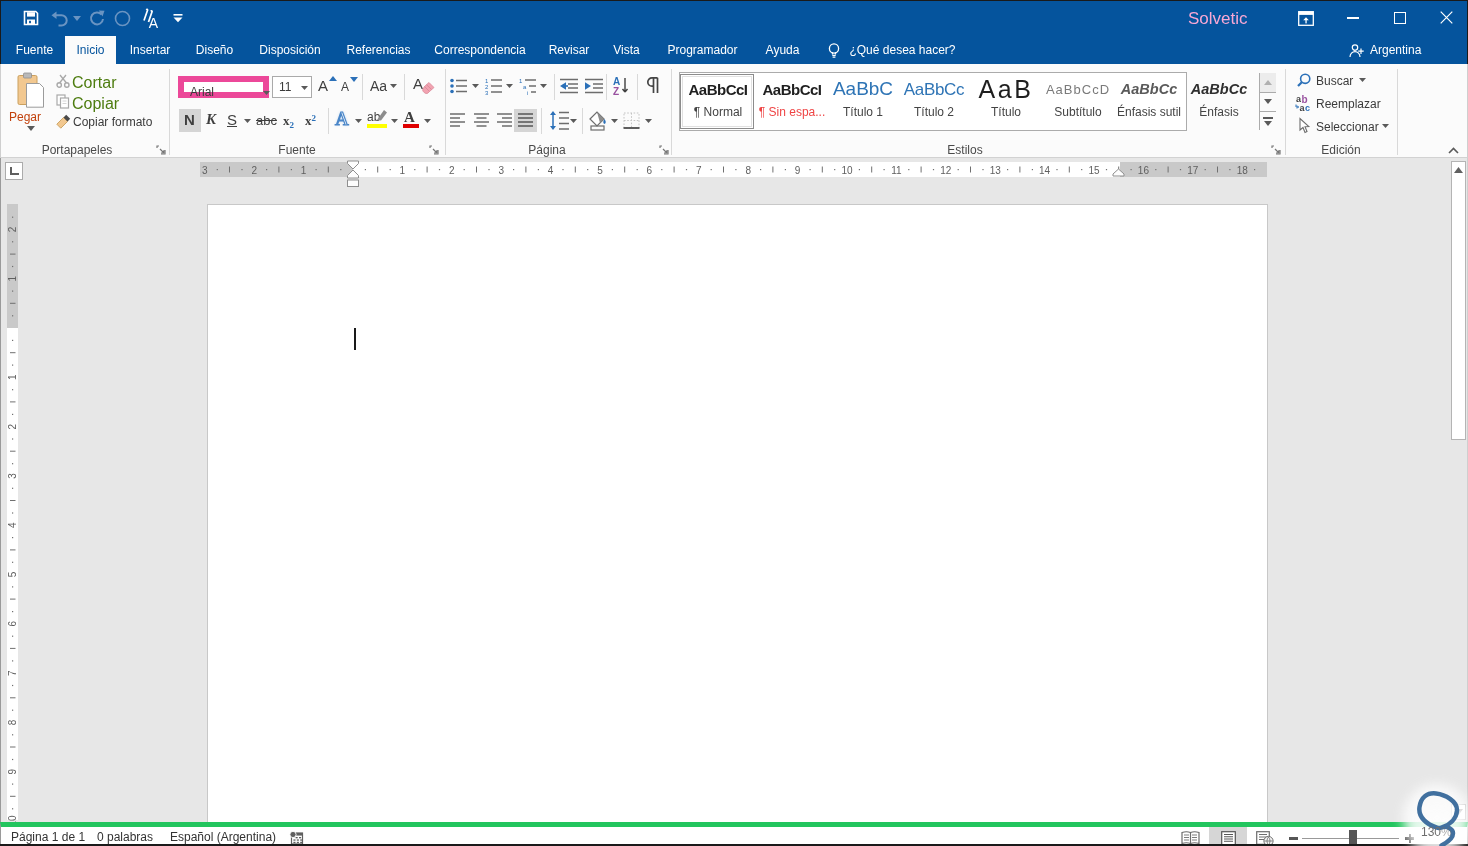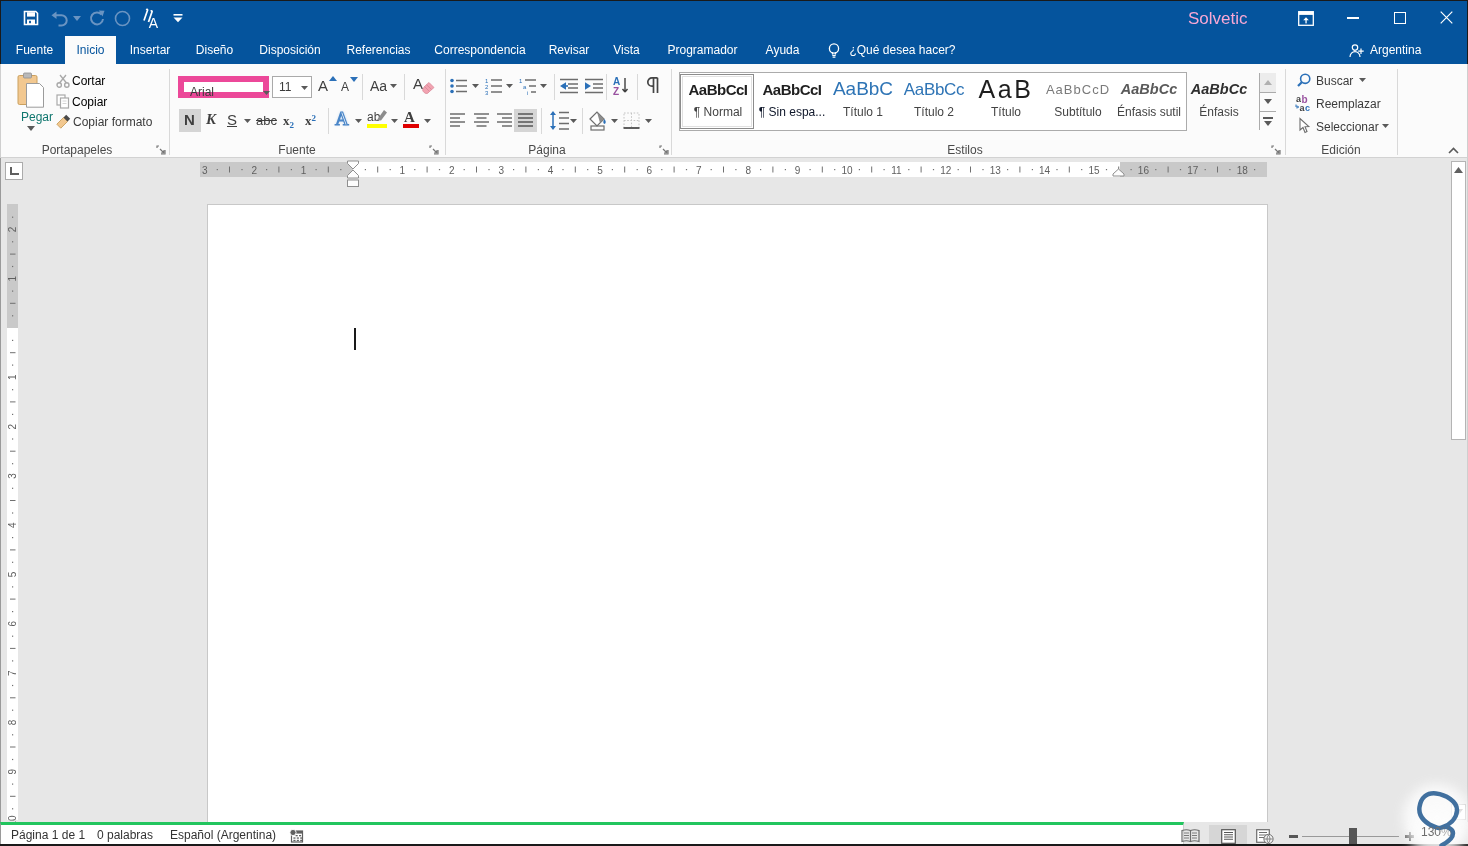--- a/index.html
+++ b/index.html
@@ -6,24 +6,24 @@
 .a{position:absolute}
 .titlebar{left:0;top:0;width:1468px;height:36px;background:#05549d;border-top:1px solid #1a1a1a;border-left:1px solid #1a1a1a;border-right:1px solid #1a1a1a}
 .tabs{left:0;top:36px;width:1468px;height:28px;background:#05549d;border-left:1px solid #1a1a1a;border-right:1px solid #1a1a1a}
 .tab{position:absolute;top:0;height:28px;line-height:28px;color:#fff;font-size:12px;text-align:center}
 .seltab{position:absolute;left:64px;top:0;width:51px;height:28px;background:#fbfbfb;color:#05549d;font-size:12px;line-height:28px;text-align:center}
 .ribbon{left:0;top:64px;width:1468px;height:94px;background:#fbfbfb;border-bottom:1px solid #d2d2d2;border-left:1px solid #cfcfcf;border-right:1px solid #cfcfcf}
 .gsep{position:absolute;top:5px;width:1px;height:86px;background:#d9d9d9}
 .glabel{position:absolute;top:79px;font-size:12px;color:#4a4a4a;text-align:center}
 .launch{position:absolute;width:10px;height:10px}
 .btxt{position:absolute;font-size:12px;color:#3b3b3b;white-space:nowrap}
-.gtxt{position:absolute;font-size:12px;color:#000000;white-space:nowrap}
+.gtxt{position:absolute;font-size:16px;color:#4d7c0f;white-space:nowrap}
 .docarea{left:0;top:158px;width:1468px;height:664px;background:#e7e7e7;border-left:1px solid #9a9a9a;border-right:1px solid #cfcfcf}
 .page{position:absolute;left:206px;top:46px;width:1061px;height:618px;background:#fff;border:1px solid #c8c8c8;border-bottom:none}
-.statusbar{left:0;top:822px;width:1184px;height:22px;background:#fff;border-top:3px solid #22c55e;border-left:1px solid #9a9a9a;border-right:1px solid #cfcfcf}
+.statusbar{left:0;top:822px;width:1468px;height:22px;background:#fff;border-top:5px solid #22c55e;border-left:1px solid #9a9a9a;border-right:1px solid #cfcfcf}
 .sbtxt{position:absolute;top:3px;font-size:12px;color:#333;white-space:nowrap}
 .botline{left:0;top:844px;width:1468px;height:2px;background:#1a1a1a}
 svg{display:block;overflow:visible}
 </style></head><body>
 
 <div class="a titlebar" id="titlebar">
 
   <svg class="a" style="left:22px;top:9px" width="16" height="16" viewBox="0 0 16 16">
     <path d="M1.5 1.5 H12.7 L14.5 3.3 V14.5 H1.5 Z" fill="none" stroke="#fff" stroke-width="1.6"></path>
     <rect x="4" y="2.2" width="8" height="4.4" fill="#fff"></rect>
@@ -110,21 +110,21 @@
   <div class="gsep" style="left:444px"></div>
   <div class="gsep" style="left:670px"></div>
   <div class="gsep" style="left:1284px"></div>
   <div class="gsep" style="left:1396px"></div>
 
   <svg class="a" style="left:16px;top:8px" width="28" height="36" viewBox="0 0 28 36">
     <rect x="1" y="3.5" width="19" height="29" rx="1.5" fill="#f2c890" stroke="#caa05e" stroke-width="1"></rect>
     <rect x="6.5" y="1" width="8" height="5" rx="1" fill="#b9b9b9" stroke="#8f8f8f" stroke-width="0.8"></rect>
     <path d="M9.5 11.5 H22.5 L26.5 15.5 V35.2 H9.5 Z" fill="#fff" stroke="#9b9b9b" stroke-width="1"></path>
   </svg>
-  <div class="btxt" style="left:8px;top:46px;width:44px;text-align:right;color:#0f766e">Pegar</div>
+  <div class="btxt" style="left:8px;top:46px;width:44px;text-align:left;color:#c2410c">Pegar</div>
   <svg class="a" style="left:26px;top:62px" width="8" height="5" viewBox="0 0 8 5">
       <path d="M0 0 H8 L4 5 Z" fill="#5a5a5a"></path>
     </svg>
 
   <svg class="a" style="left:55px;top:10px" width="14" height="14" viewBox="0 0 14 14">
     <path d="M4 1 L10.5 9 M10 1 L3.5 9" stroke="#a9a9a9" stroke-width="1.3" fill="none"></path>
     <circle cx="3.2" cy="11" r="2.2" fill="none" stroke="#a9a9a9" stroke-width="1.4"></circle>
     <circle cx="10.8" cy="11" r="2.2" fill="none" stroke="#a9a9a9" stroke-width="1.4"></circle>
   </svg>
   <div class="gtxt" style="left:71px;top:10px">Cortar</div>
@@ -311,21 +311,21 @@
   <svg class="launch" style="left:658px;top:81px" width="10" height="10" viewBox="0 0 10 10">
     <path d="M1 3 V1 H3 M9 5 V9 H5" fill="none" stroke="#777" stroke-width="1.2"></path>
     <path d="M4 4 L8 8 M8 8 V5 M8 8 H5" stroke="#777" stroke-width="1.2" fill="none"></path>
   </svg>
 
   <div class="a" style="left:678px;top:8px;width:508px;height:59px;background:#fff;border:1px solid #ababab">
     <div class="a" style="left:0px;top:1px;width:74px;height:55px;border:1px solid #8c8c8c;outline:1px solid #e1e1e1;outline-offset:-3px"></div>
     <div class="a" style="left:2px;top:8px;width:72px;font-size:15px;font-weight:bold;color:#1f1f1f;text-align:center;letter-spacing:-0.5px">AaBbCcI</div>
     <div class="a" style="left:2px;top:32px;width:72px;font-size:12px;color:#444;text-align:center">¶ Normal</div>
     <div class="a" style="left:76px;top:8px;width:72px;font-size:15px;font-weight:bold;color:#1f1f1f;text-align:center;letter-spacing:-0.5px">AaBbCcI</div>
-    <div class="a" style="left:76px;top:32px;width:72px;font-size:12px;color:#0f172a;text-align:center">¶ Sin espa...</div>
+    <div class="a" style="left:76px;top:32px;width:72px;font-size:12px;color:#ef4444;text-align:center">¶ Sin espa...</div>
     <div class="a" style="left:147px;top:5px;width:72px;font-size:19px;color:#2e74b5;text-align:center">AaBbC</div>
     <div class="a" style="left:147px;top:32px;width:72px;font-size:12px;color:#444;text-align:center">Título 1</div>
     <div class="a" style="left:218px;top:7px;width:72px;font-size:17px;color:#2e74b5;text-align:center;letter-spacing:-0.3px">AaBbCc</div>
     <div class="a" style="left:218px;top:32px;width:72px;font-size:12px;color:#444;text-align:center">Título 2</div>
     <div class="a" style="left:288px;top:2px;width:76px;font-size:25px;color:#1f1f1f;text-align:center;letter-spacing:2.5px">AaB</div>
     <div class="a" style="left:288px;top:32px;width:76px;font-size:12px;color:#444;text-align:center">Título</div>
     <div class="a" style="left:362px;top:9px;width:72px;font-size:13px;color:#7a7a7a;text-align:center;letter-spacing:1px">AaBbCcD</div>
     <div class="a" style="left:362px;top:32px;width:72px;font-size:12px;color:#444;text-align:center">Subtítulo</div>
     <div class="a" style="left:432px;top:8px;width:74px;font-size:14.5px;font-style:italic;font-weight:bold;color:#5a5a5a;text-align:center">AaBbCc</div>
     <div class="a" style="left:432px;top:32px;width:74px;font-size:12px;color:#444;text-align:center">Énfasis sutil</div>

